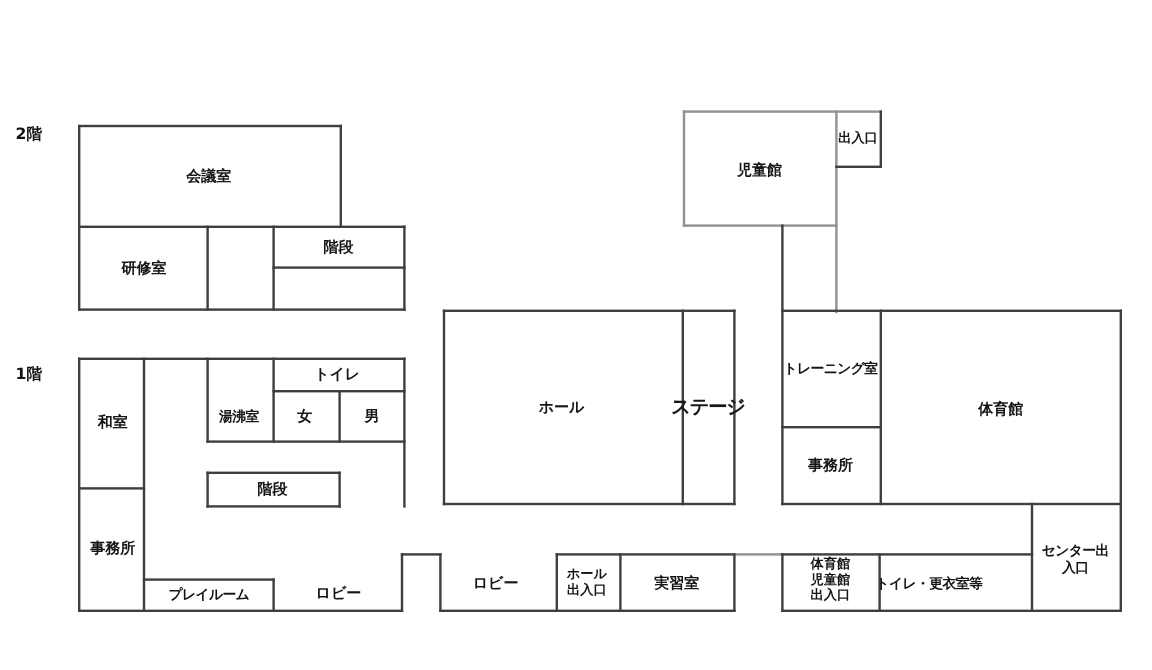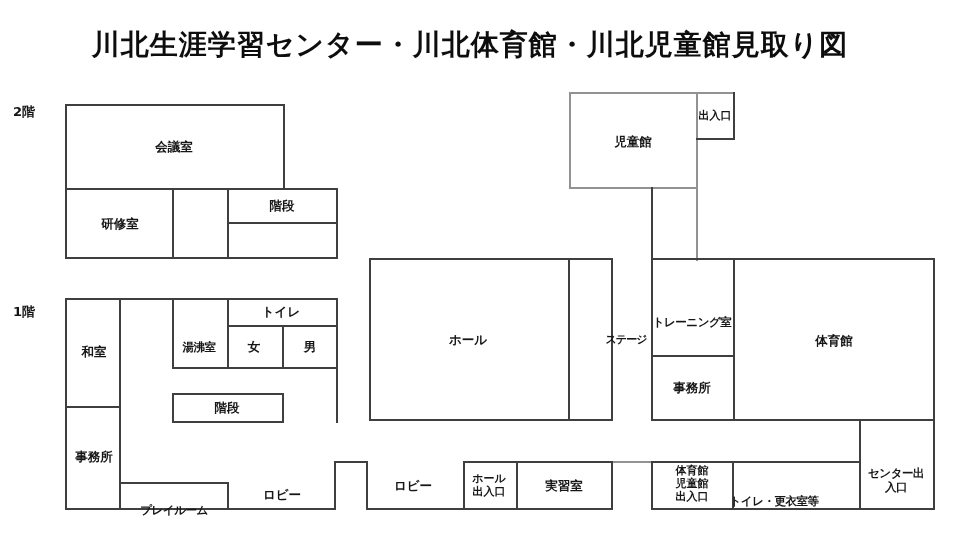--- a/index.html
+++ b/index.html
@@ -20,29 +20,28 @@
   .h,.v{position:absolute;background:#3f3f3f;}
   .h{height:2px;}
   .v{width:2px;}
   .g{background:#929292;}
   .lbl{
     position:absolute;transform:translate(-50%,-50%);
     font-size:12.5px;font-weight:700;color:#161616;
     white-space:pre-line;text-align:center;line-height:1.18;
   }
   .s11{font-size:11px;}
-  .s115{font-size:11.5px;letter-spacing:-0.5px;margin-top:15px;}
-  .sq{font-size:11px;letter-spacing:-1px;margin-left:36px;}
+  .s115{font-size:11.5px;letter-spacing:-0.5px;}
+  .sq{font-size:16px;letter-spacing:-1px;}
 </style>
 </head>
 <body>
 
 <div id="plan">
 
-  <div class="ttl">川北生涯学習センター・川北体育館・川北児童館見取り図</div>
   <div class="flr" style="left:24px;top:112px;">2階</div>
   <div class="flr" style="left:24px;top:312px;">1階</div>
 
   <i class="h" style="left:65px;top:104px;width:220px;"></i>
   <i class="h" style="left:65px;top:188px;width:273px;"></i>
   <i class="h" style="left:227px;top:222px;width:111px;"></i>
   <i class="h" style="left:65px;top:257px;width:273px;"></i>
   <i class="v" style="left:65px;top:104px;height:155px;"></i>
   <i class="v" style="left:283px;top:104px;height:86px;"></i>
   <i class="v" style="left:172px;top:188px;height:71px;"></i>
@@ -102,21 +101,21 @@
   <i class="v" style="left:859px;top:419px;height:91px;"></i>
   <i class="v" style="left:933px;top:419px;height:91px;"></i>
 
   <span class="lbl" style="left:174px;top:147px;">会議室</span>
   <span class="lbl" style="left:120px;top:224px;">研修室</span>
   <span class="lbl" style="left:282px;top:206px;">階段</span>
   <span class="lbl" style="left:633px;top:142px;">児童館</span>
   <span class="lbl s11" style="left:715px;top:116px;">出入口</span>
   <span class="lbl" style="left:94px;top:352px;">和室</span>
   <span class="lbl" style="left:94px;top:457px;">事務所</span>
-  <span class="lbl s115" style="left:199px;top:333px;">湯沸室</span>
+  <span class="lbl s115" style="left:199px;top:348px;">湯沸室</span>
   <span class="lbl" style="left:281px;top:312px;">トイレ</span>
   <span class="lbl" style="left:254px;top:347px;">女</span>
   <span class="lbl" style="left:310px;top:347px;">男</span>
   <span class="lbl" style="left:227px;top:408px;">階段</span>
   <span class="lbl s115" style="left:174px;top:496px;">プレイルーム</span>
   <span class="lbl" style="left:282px;top:495px;">ロビー</span>
   <span class="lbl" style="left:413px;top:486px;">ロビー</span>
   <span class="lbl" style="left:468px;top:340px;">ホール</span>
   <span class="lbl sq" style="left:590px;top:340px;">ステージ</span>
   <span class="lbl s11" style="left:489px;top:486px;">ホール

